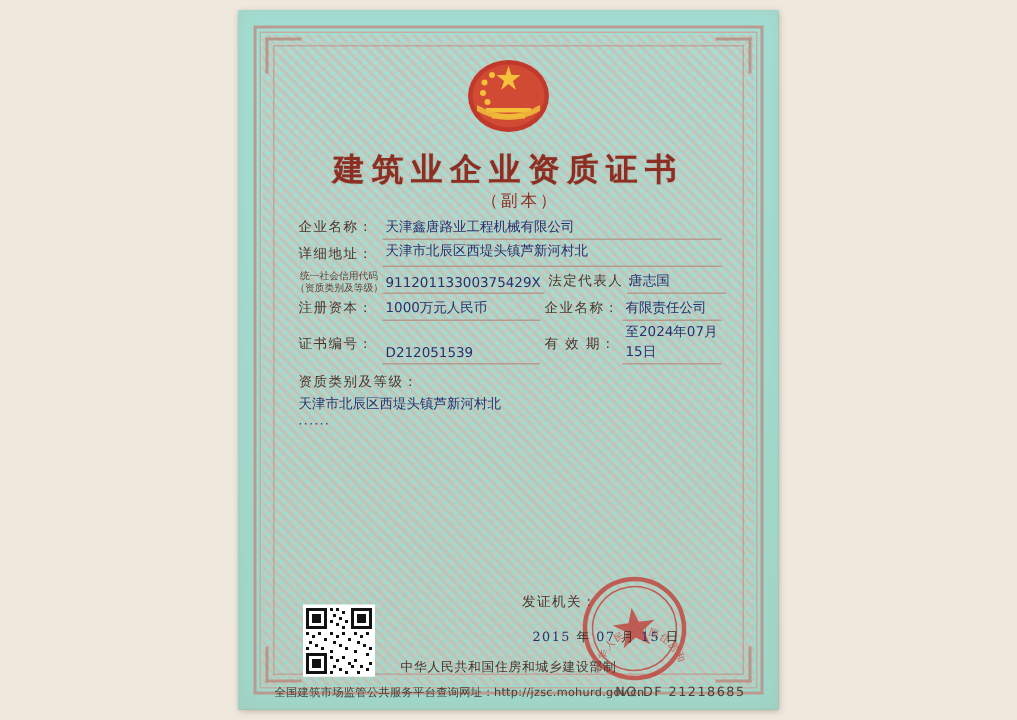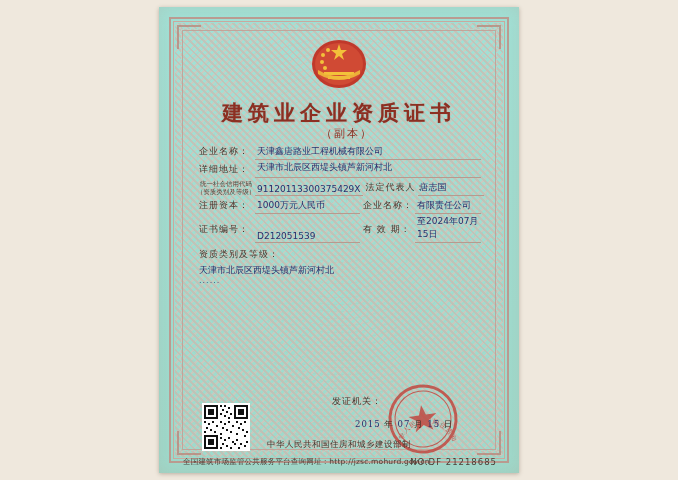--- a/index.html
+++ b/index.html
@@ -193,21 +193,21 @@
   .scope-dots {
     margin-top: 1px;
     font-size: 8px;
     color: #27306e;
     letter-spacing: 1px;
   }
 
   
   .issuer {
     position: absolute;
-    left: 173px;
+    left: 189px;
     top: 388px;
     width: 150px;
     font-family: "DejaVu Serif", "Liberation Serif", serif;
     font-size: 9px;
     color: #4a342c;
     letter-spacing: 1px;
   }
   .issue-date {
     position: absolute;
     left: 196px;

